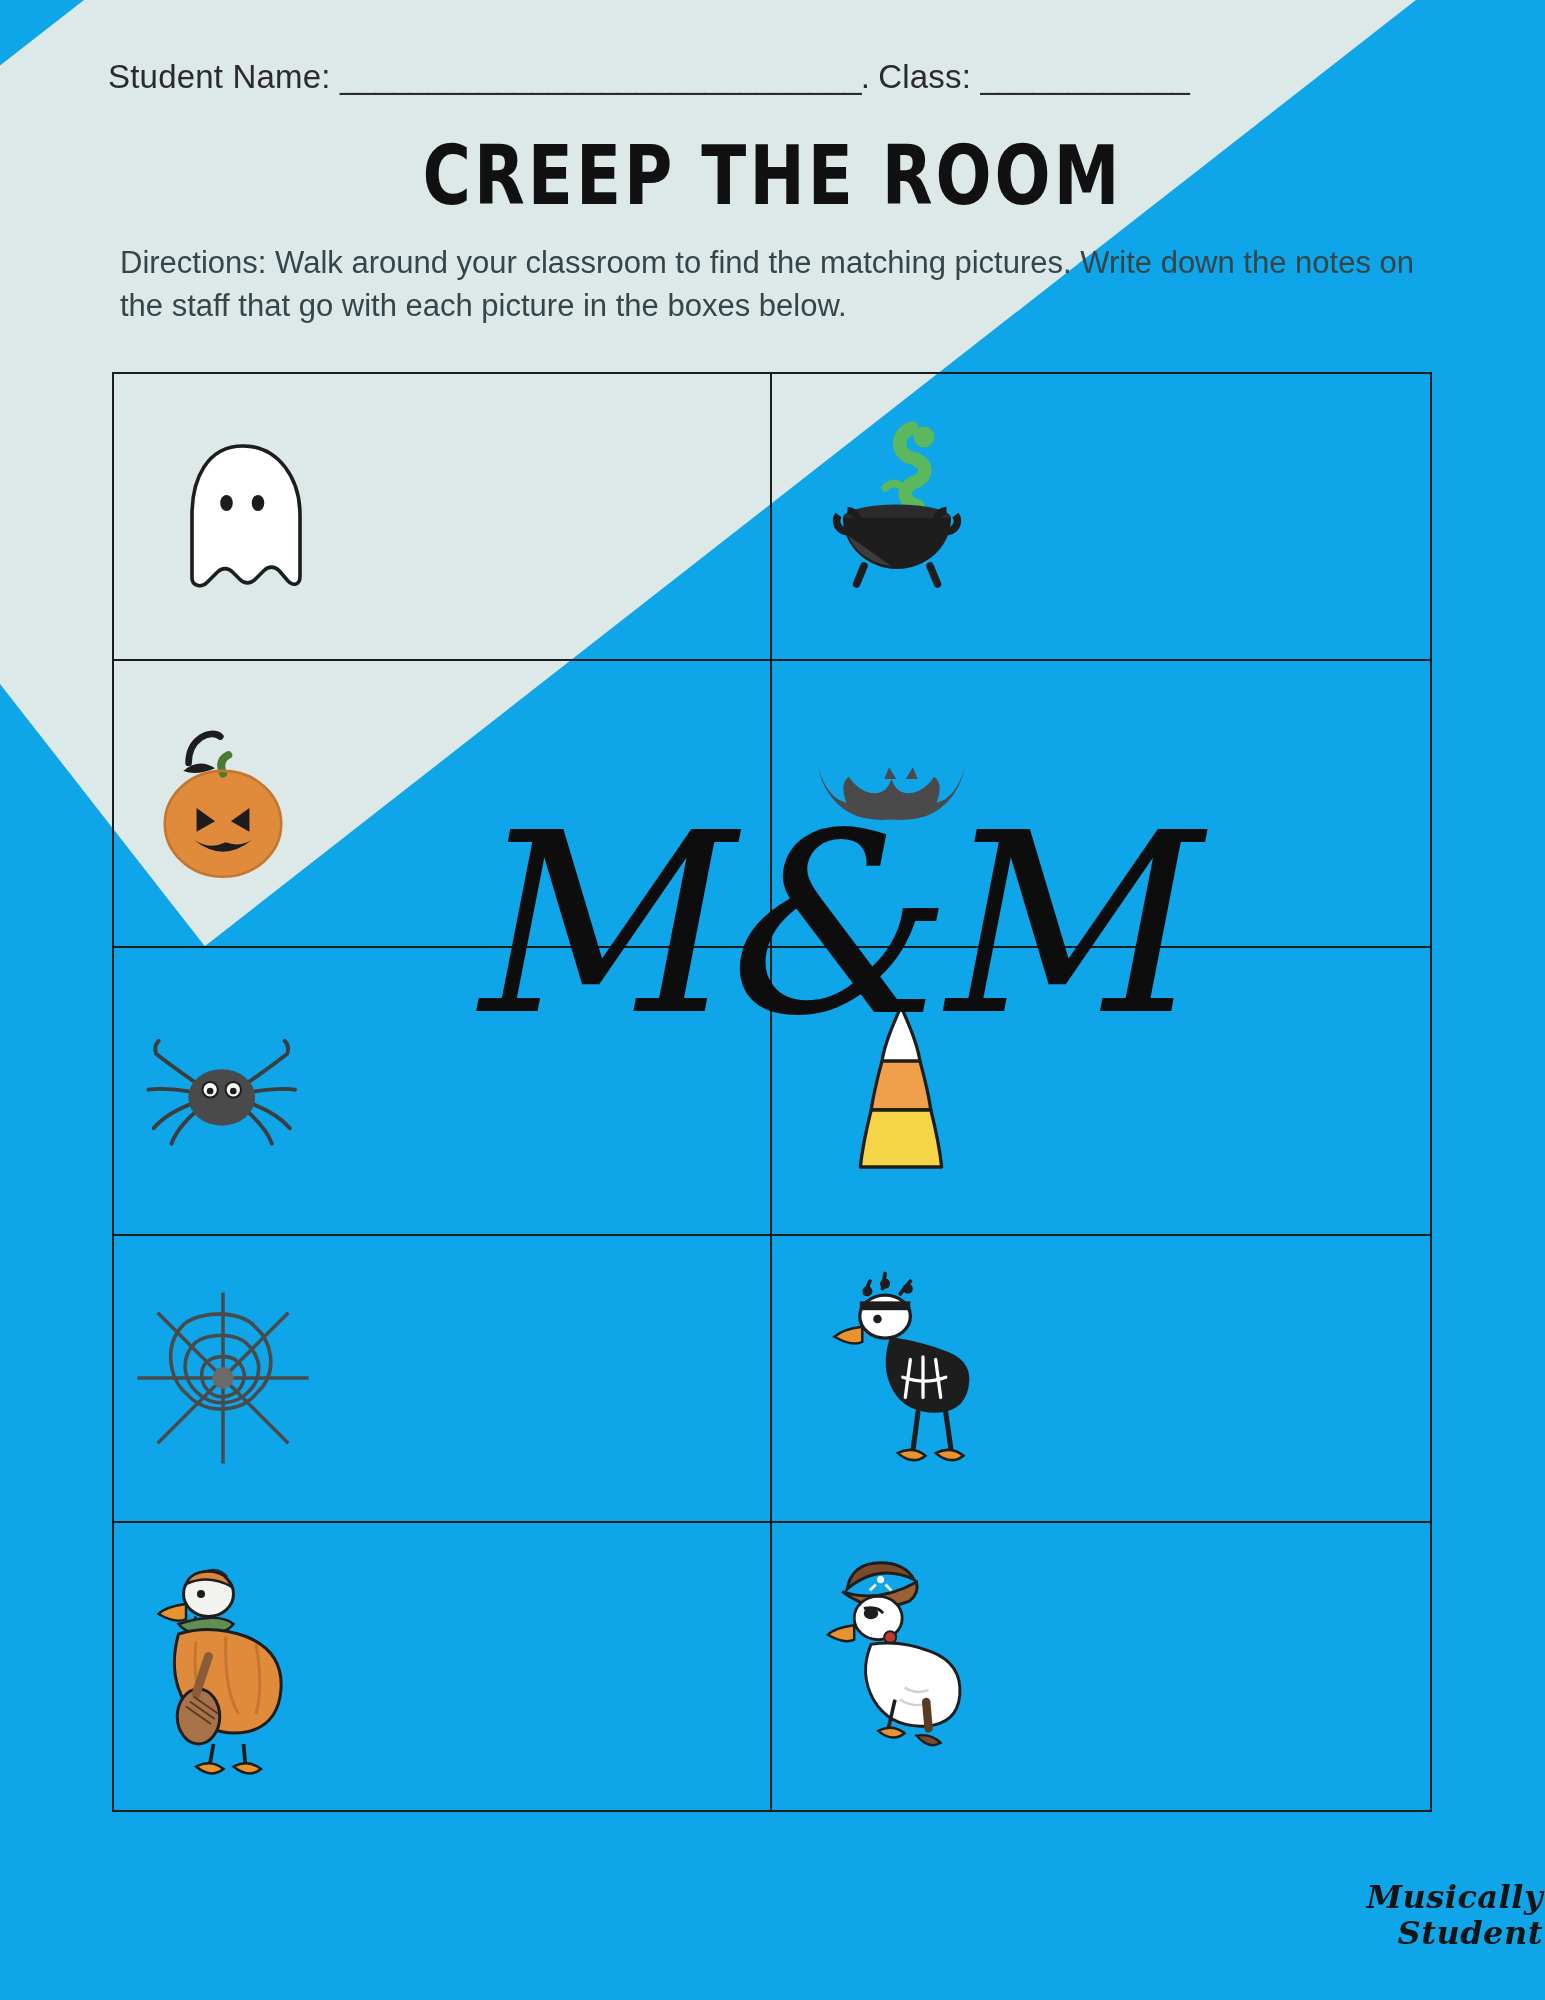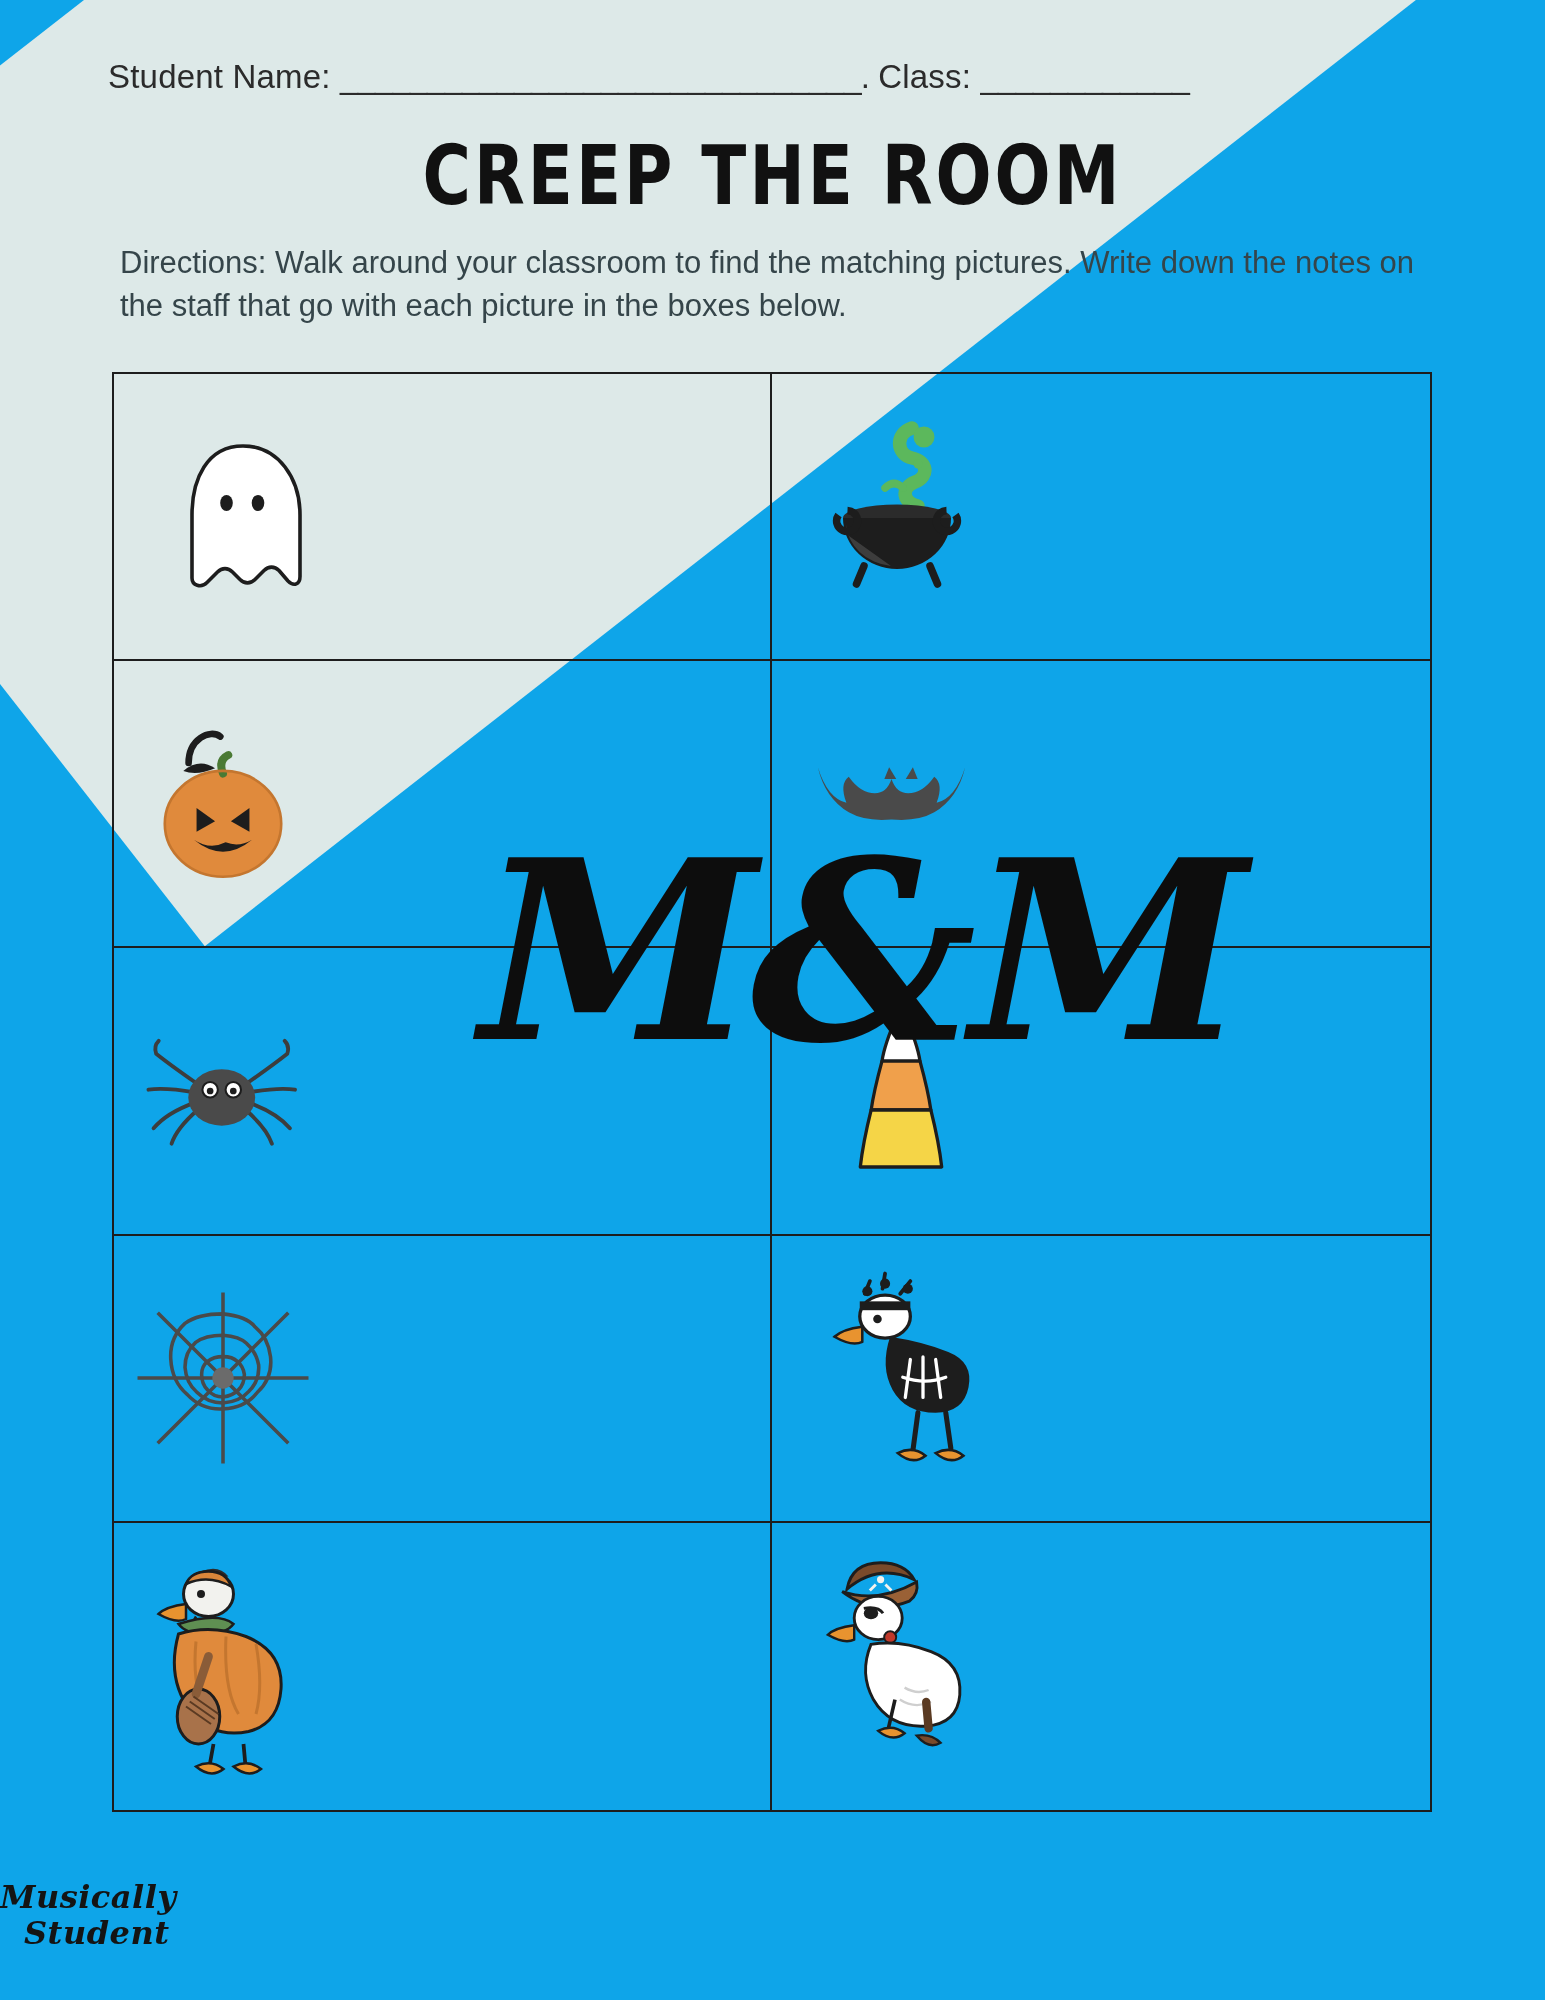--- a/index.html
+++ b/index.html
@@ -102,39 +102,39 @@
     display: flex;
     align-items: center;
     justify-content: center;
   }
   .pic.offset { left: 34px; }
 
   
   .mm-logo {
     position: absolute;
     left: 480px;
-    top: 826px;
+    top: 800px;
     z-index: 3;
     font-family: "DejaVu Serif", serif;
     font-size: 250px;
     font-style: italic;
-    font-weight: bold;
+    font-weight: normal;
     color: #0d0d0d;
     letter-spacing: -6px;
     line-height: 1;
     pointer-events: none;
     user-select: none;
   }
 
   .footer-logo {
     position: absolute;
     left: 0;
     top: 1878px;
     width: 1543px;
-    text-align: left;
+    text-align: right;
     z-index: 4;
   }
   .footer-logo .l1 {
     font-family: "DejaVu Serif", serif;
     font-style: italic;
     font-weight: bold;
     font-size: 32px;
     color: #141414;
     letter-spacing: 0.5px;
     display: block;

